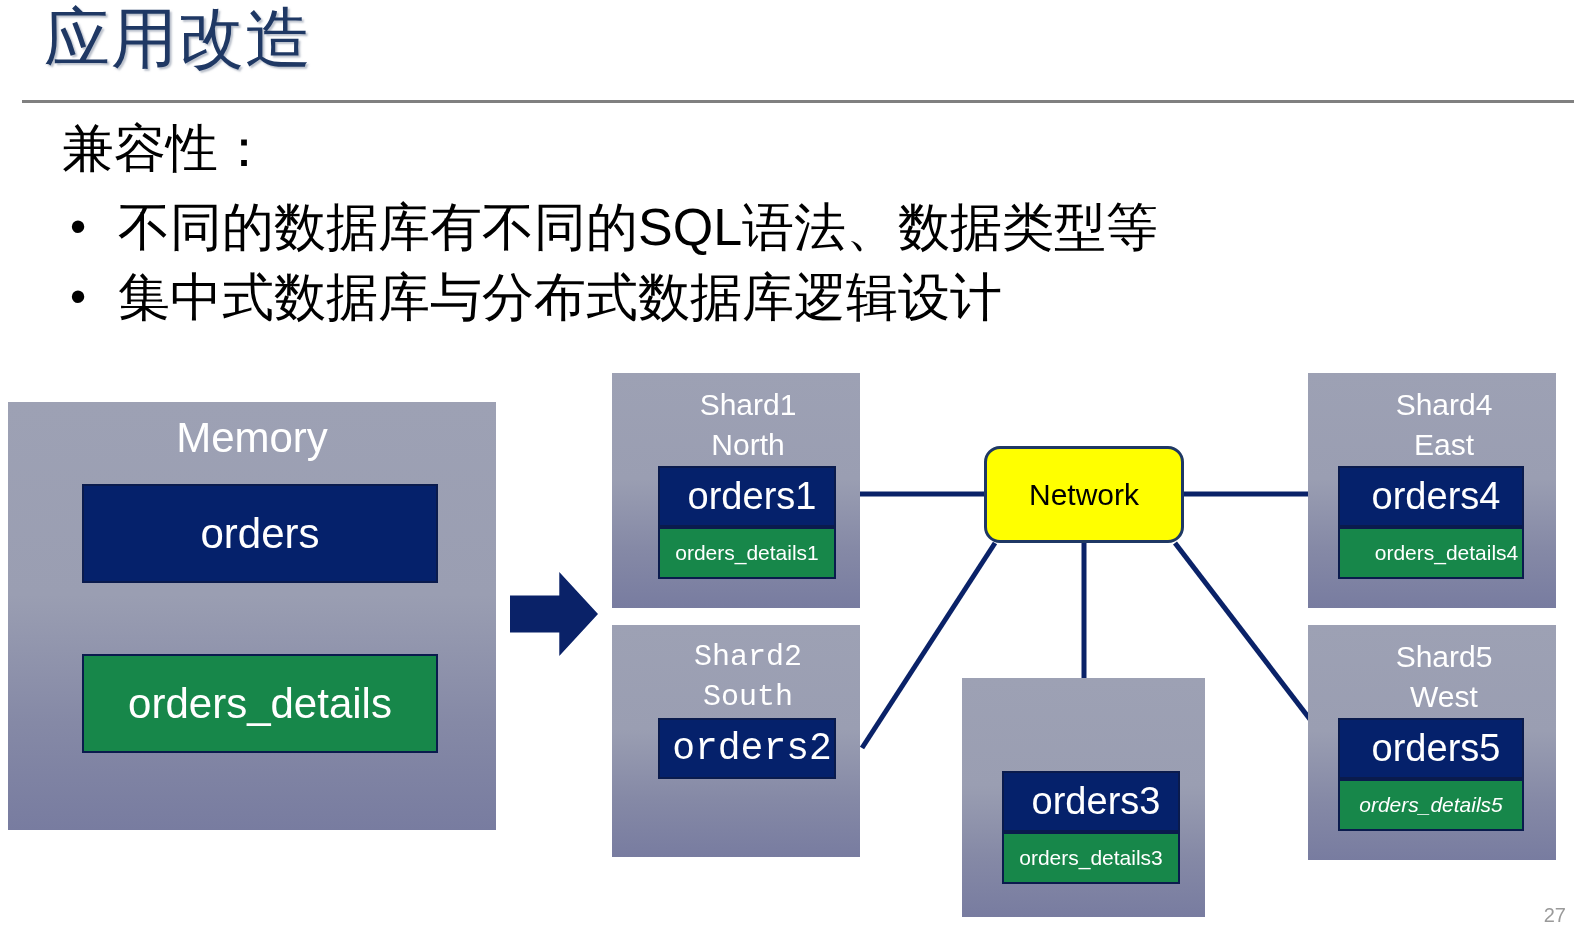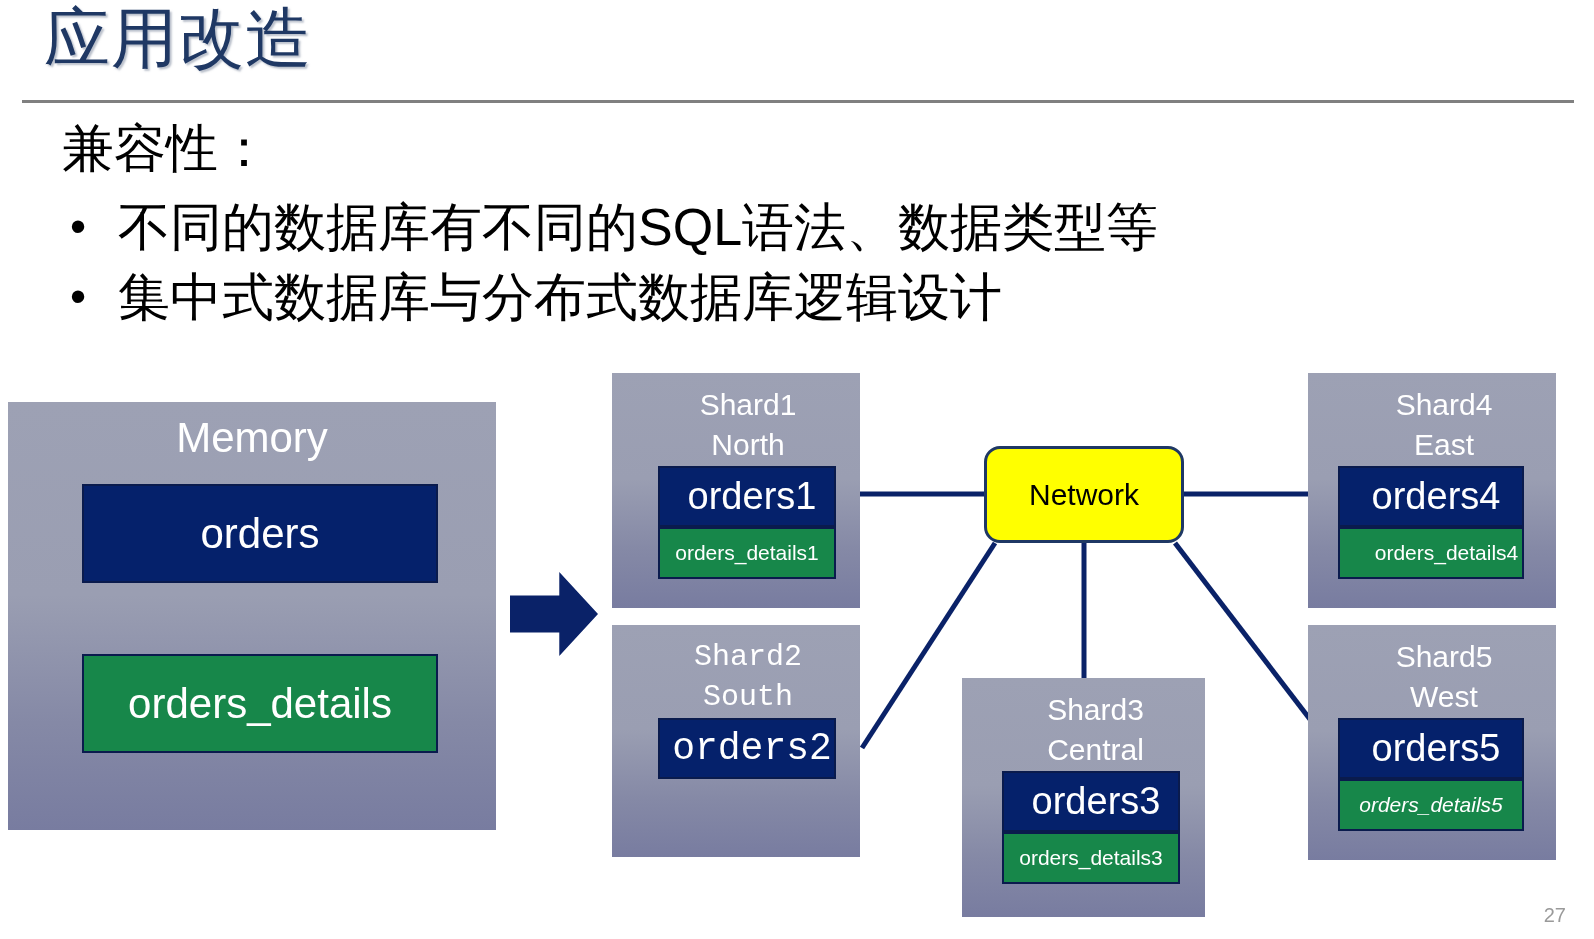--- a/index.html
+++ b/index.html
@@ -263,22 +263,20 @@
     <div class="tbl-details shard-details" id="shard1-details">orders_details1</div>
   </div>
 
   <div class="panel" id="shard2-panel">
     <div class="panel-title shard-title">Shard2
 South</div>
     <div class="tbl-orders shard-orders" id="shard2-orders">orders2</div>
   </div>
 
   <div class="panel" id="shard3-panel">
-    <div class="panel-title shard-title">Shard3
-Central</div>
     <div class="tbl-orders shard-orders" id="shard3-orders">orders3</div>
     <div class="tbl-details shard-details" id="shard3-details">orders_details3</div>
   </div>
 
   <div class="panel" id="shard4-panel">
     <div class="panel-title shard-title">Shard4
 East</div>
     <div class="tbl-orders shard-orders" id="shard4-orders">orders4</div>
     <div class="tbl-details shard-details" id="shard4-details">orders_details4</div>
   </div>

